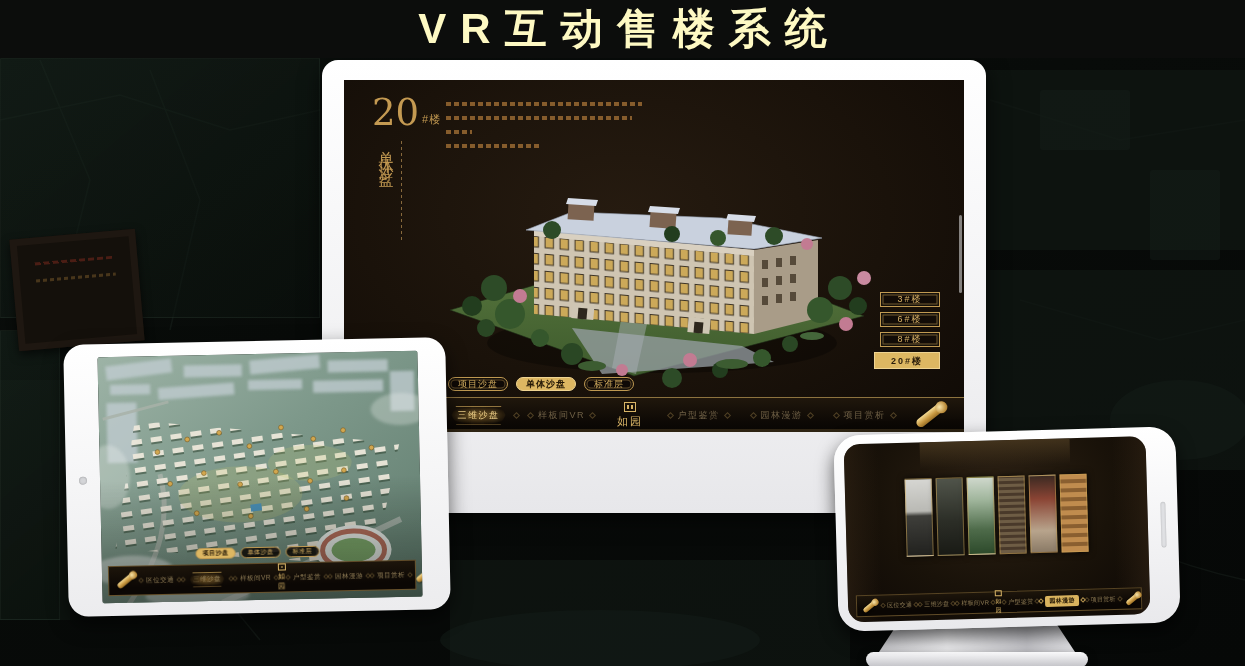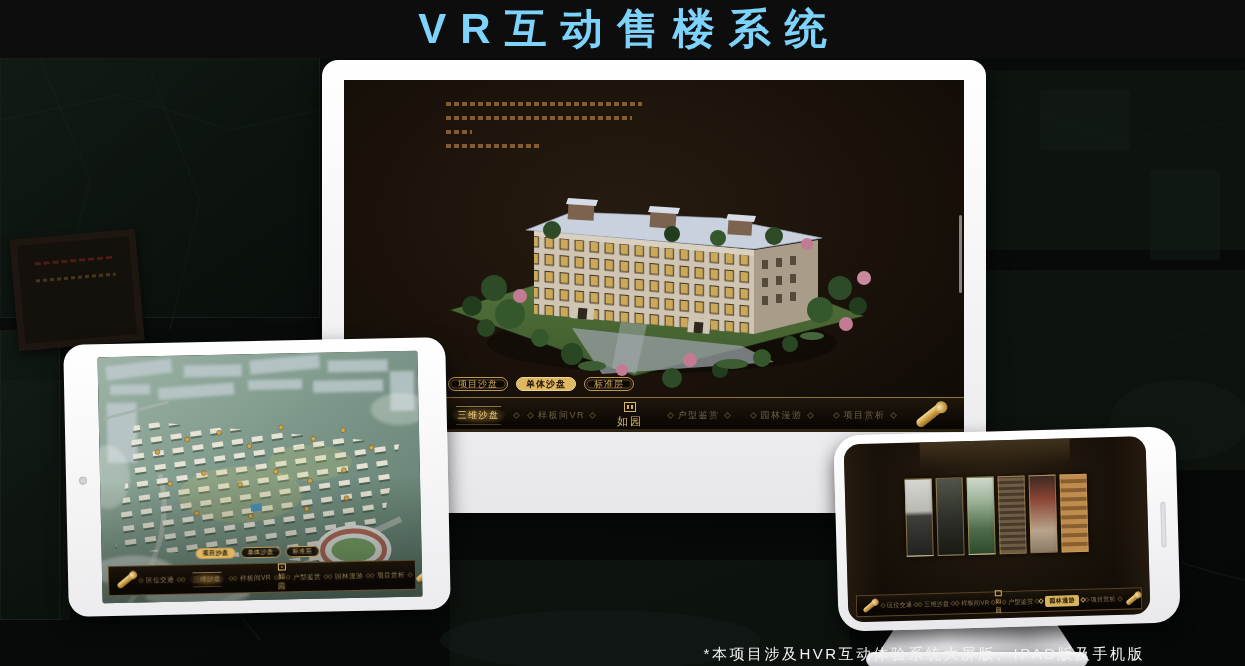--- a/index.html
+++ b/index.html
@@ -14,21 +14,21 @@
   .bg-map-svg { position:absolute; inset:0; opacity:.5; }
   .bg-plaque { position:absolute; left:14px; top:234px; width:126px; height:112px;
                transform:rotate(-5deg); background:#14100b; border:7px solid #1e1711;
                box-shadow:0 4px 10px rgba(0,0,0,.6); }
   .bg-plaque i { display:block; height:3px; margin:18px 16px 0; background:repeating-linear-gradient(90deg,rgba(120,40,28,.55) 0 6px,transparent 6px 9px); }
   .bg-plaque i+i { margin-top:14px; background:repeating-linear-gradient(90deg,rgba(150,110,50,.4) 0 4px,transparent 4px 7px); }
 
   
   .header { position:absolute; left:0; top:0; right:0; height:58px; background:#0c0d0c; z-index:6;
             display:flex; align-items:center; justify-content:center; }
-  .header .title { color:#7dd3fc; font-size:42px; font-weight:700; letter-spacing:14px; line-height:1; padding-left:14px; }
+  .header .title { color:#fef9c3; font-size:42px; font-weight:700; letter-spacing:14px; line-height:1; padding-left:14px; }
 
   
   .footer { position:absolute; right:100px; bottom:2px; z-index:6;
             color:#f2f2f2; font-size:15px; letter-spacing:2.5px; }
 
   
   .monitor { position:absolute; left:322px; top:60px; z-index:2; }
   .monitor-body { position:relative; width:664px; height:453px; border-radius:16px;
                   background:linear-gradient(#ffffff,#f0f0f2 70%,#e7e7ea);
                   box-shadow:0 6px 22px rgba(0,0,0,.65); }
@@ -199,20 +199,30 @@
   <div class="header">
     <div class="title">VR互动售楼系统</div>
   </div>
 
   <div class="monitor">
     <div class="monitor-stand"></div>
     <div class="monitor-base"></div>
     <div class="monitor-body">
       <div class="monitor-screen">
 
+        <div class="screen-title">
+          <div class="t-num-row">
+            <span class="t-num">20</span>
+            <span class="t-suffix">#楼</span>
+          </div>
+          <div class="t-vert-wrap">
+            <span class="t-vert">单体沙盘</span>
+            <span class="t-vline"></span>
+          </div>
+        </div>
 
         <div class="screen-desc">
           <div class="dline" style="width:196px;"></div>
           <div class="dline" style="width:186px;"></div>
           <div class="dline" style="width:26px;"></div>
           <div class="dline" style="width:96px;"></div>
         </div>
 
         <svg class="model-svg" viewBox="0 0 470 255">
           <defs>
@@ -286,20 +296,26 @@
             <circle cx="268" cy="222" r="7" fill="#c27b92"></circle>
               <circle cx="340" cy="220" r="9" fill="#35572c"></circle>
             <circle cx="368" cy="206" r="8" fill="#2a4724"></circle>
               <circle cx="200" cy="232" r="6" fill="#c27b92"></circle>
             <ellipse cx="170" cy="228" rx="14" ry="5" fill="#3c5c31"></ellipse>
             <ellipse cx="310" cy="226" rx="16" ry="5" fill="#3c5c31"></ellipse>
             <ellipse cx="390" cy="198" rx="12" ry="4" fill="#44663a"></ellipse>
           </g>
         </svg>
 
+        <div class="floor-buttons">
+          <div class="floor-btn">3#楼</div>
+          <div class="floor-btn">6#楼</div>
+          <div class="floor-btn">8#楼</div>
+          <div class="floor-btn active">20#楼</div>
+        </div>
 
         <div class="sub-tabs">
           <div class="sub-tab">项目沙盘</div>
           <div class="sub-tab active">单体沙盘</div>
           <div class="sub-tab">标准层</div>
         </div>
 
         <div class="nav-bar">
           <div class="nav-item">
               <span class="nav-label">区位交通</span>
@@ -490,15 +506,14 @@
         <div class="nav-item">
             <span class="nav-label">项目赏析</span>
           </div>
         <div class="nav-scroll">
             <span class="scroll-deco"></span>
           </div>
       </div>
     </div>
   </div>
 
-  <div class="footer">*本项目涉及HVR互动体验系统大屏版、IPAD版及手机版</div>
 
 </div>
 
 </body></html>

